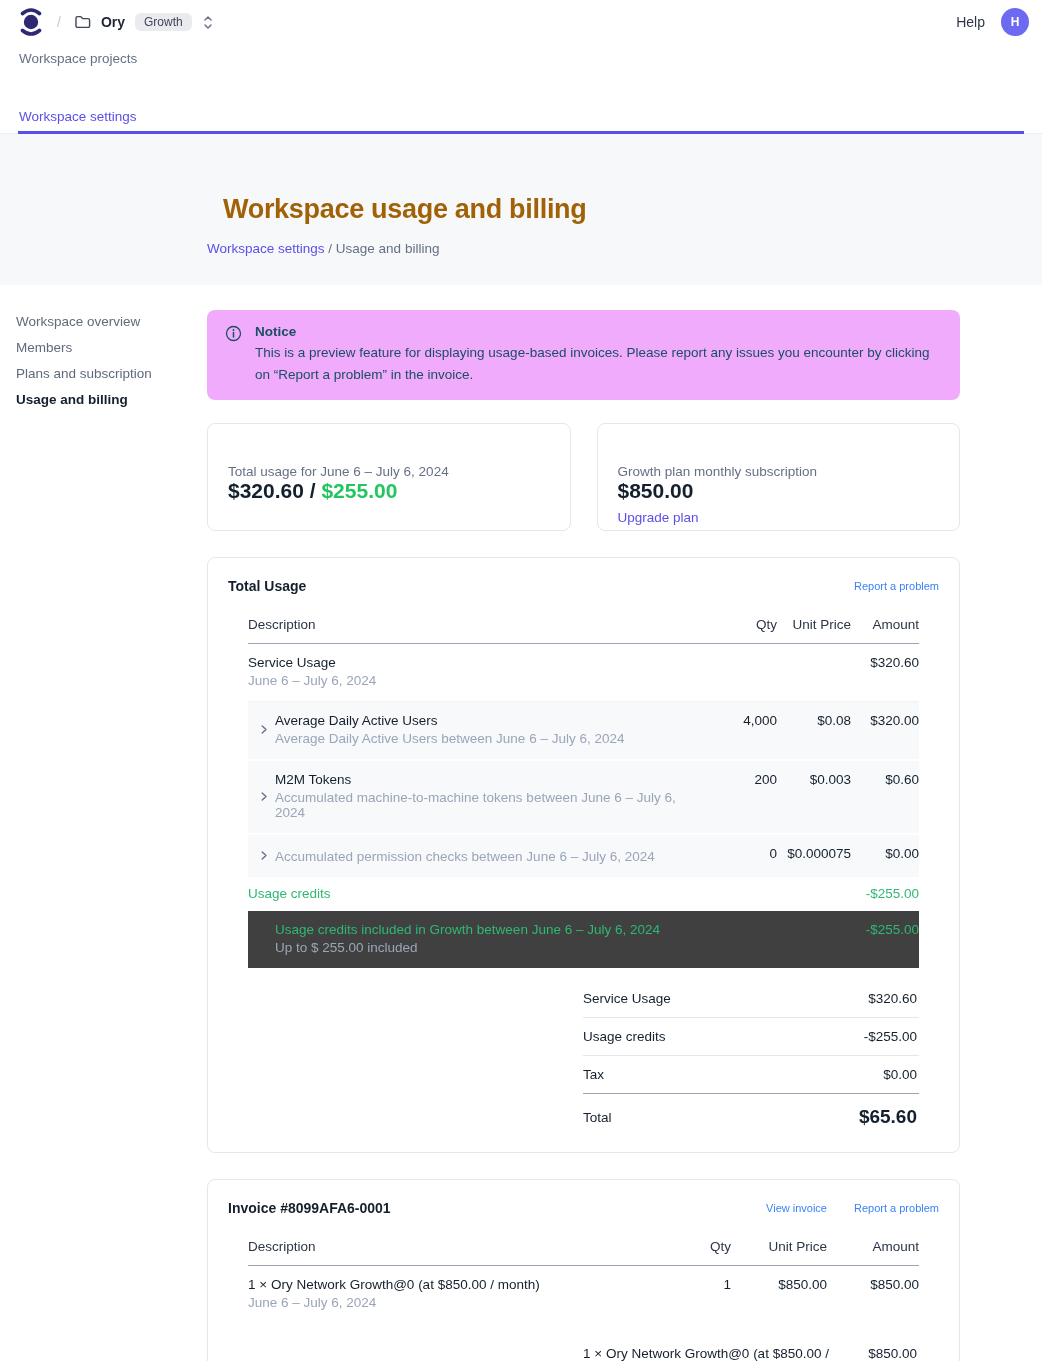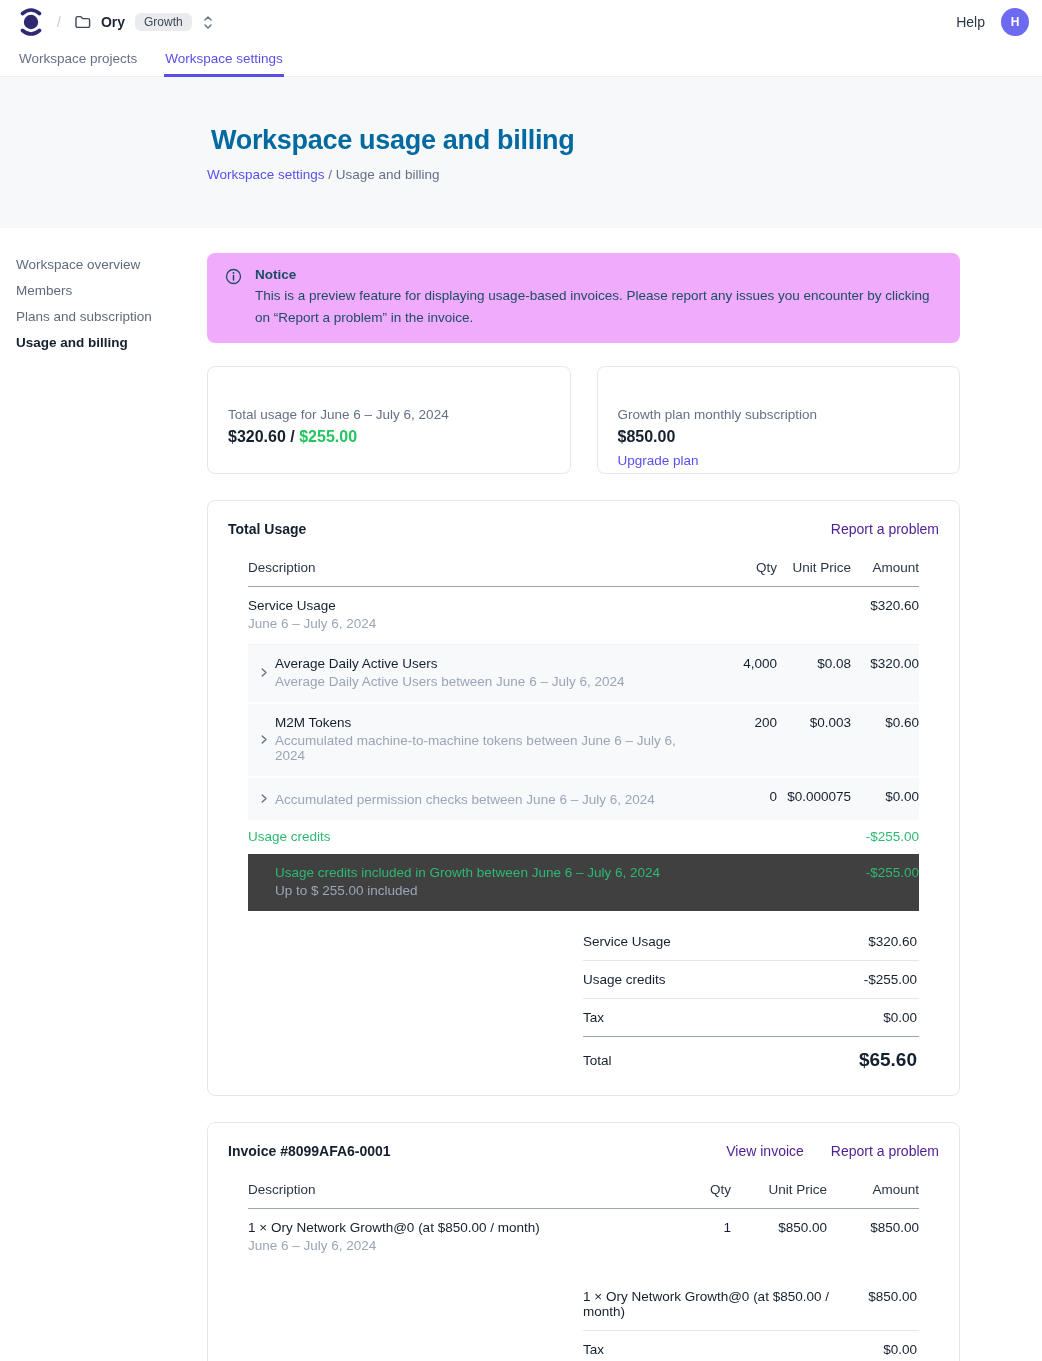--- a/index.html
+++ b/index.html
@@ -15,27 +15,27 @@
   .topbar-left { display:flex; align-items:center; gap:10px; }
   .slash { color:#c4cad3; font-size:14px; padding:0 3px; }
   .ws-name { font-weight:700; font-size:14px; color:#1d2433; }
   .badge { background:#e9ebef; color:#3f4654; font-size:12px; font-weight:500; padding:2px 9px; border-radius:6px; }
   .icon-btn { display:flex; align-items:center; }
   .topbar-right { display:flex; align-items:center; gap:16px; }
   .help { font-size:14px; color:#2c3646; }
   .avatar { width:28px; height:28px; border-radius:50%; background:#6d6af2; color:#fff; font-size:12px; font-weight:600; display:flex; align-items:center; justify-content:center; }
 
   
-  .tabs { display:flex; gap:26px; padding:0 18px; border-bottom:1px solid #eceef2; background:#fff; }
+  .tabs { display:flex; gap:26px; padding:0 18px; border-bottom:1px solid #eceef2; background:#fff;flex-direction:column; }
   .tab { font-size:13.5px; color:#667085; padding:7px 1px 10px; cursor:pointer; }
   .tab.active { color:#5b4fe9; border-bottom:3px solid #5b4fe9; margin-bottom:-1px; padding-bottom:7px; }
 
   
   .hero { background:#f7f8fa; height:151px; padding:44px 0 0 207px; }
-  .hero h1 { margin:4px; font-size:27px; font-weight:700; color:#0369a1; letter-spacing:-0.3px; }
+  .hero h1 { margin:16px; font-size:27px; font-weight:700; color:#a16207; letter-spacing:-0.3px; }
   .crumbs { margin-top:11px; font-size:13.5px; }
   .crumb-link { color:#5b4fe9; cursor:pointer; }
   .crumb-sep, .crumb-current { color:#667085; }
 
   
   .main { position:relative; padding:25px 0 0; }
   .sidebar { position:absolute; left:16px; top:30px; width:175px; }
   .side-item { color:#5f6b7a; font-size:13.5px; line-height:14px; margin-bottom:12px; cursor:pointer; }
   .side-item.active { color:#15202e; font-weight:700; }
   .content { margin-left:207px; width:753px; padding-bottom:16px; }
@@ -43,30 +43,30 @@
   
   .notice { background:#f0abfc; border-radius:8px; padding:14px 18px 15px; display:flex; gap:13px; color:#1b4d63; }
   .notice-icon { flex:0 0 auto; margin-top:1px; }
   .notice-title { font-weight:700; font-size:13.5px; }
   .notice-body { font-size:13.5px; line-height:1.6; margin-top:3px; max-width:700px; }
 
   
   .cards-row { display:flex; gap:26px; margin-top:23px; }
   .stat-card { flex:1; border:1px solid #e4e7ec; border-radius:8px; padding:21px 20px; height:108px; background:#fff; }
   .stat-label { color:#667085; font-size:13.5px;margin-top:19px; }
-  .stat-value { margin-top:6px; font-size:16px; font-weight:600; color:#15202e; }
+  .stat-value { font-size:21px; font-weight:600; color:#15202e; }
   .credit-green { color:#22c55e; }
   .upgrade-link { display:inline-block; margin-top:7px; color:#5b4fe9; font-size:13.5px; cursor:pointer; }
 
   
   .panel { border:1px solid #e4e7ec; border-radius:8px; padding:20px 20px 22px; margin-top:26px; background:#fff; }
   .panel-head { display:flex; justify-content:space-between; align-items:center; margin-bottom:14px;gap:28px; }
   .panel-title { font-weight:700; font-size:14px; color:#15202e; }
   .panel-links { display:flex; gap:27px; }
-  .plink { color:#4c1d95; font-size:14px; cursor:pointer; }
+  .plink { color:#3b82f6; font-size:11px; cursor:pointer; }
 
   
   .table { margin:0 20px; }
   .thead { display:flex; padding:9px 0 11px; font-size:13.5px; color:#2c3646; border-bottom:1.5px solid #9aa4b2; }
   .c-desc { flex:1; }
   .c-qty  { width:90px; text-align:right; }
   .c-unit { width:74px; text-align:right; }
   .c-amt  { width:68px; text-align:right; }
   .i-qty  { width:52px; text-align:right; }
   .i-unit { width:96px; text-align:right; }

